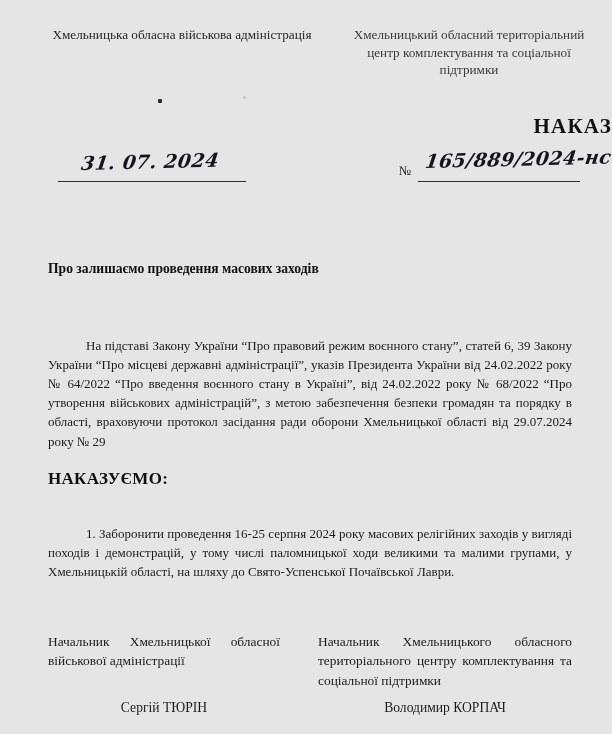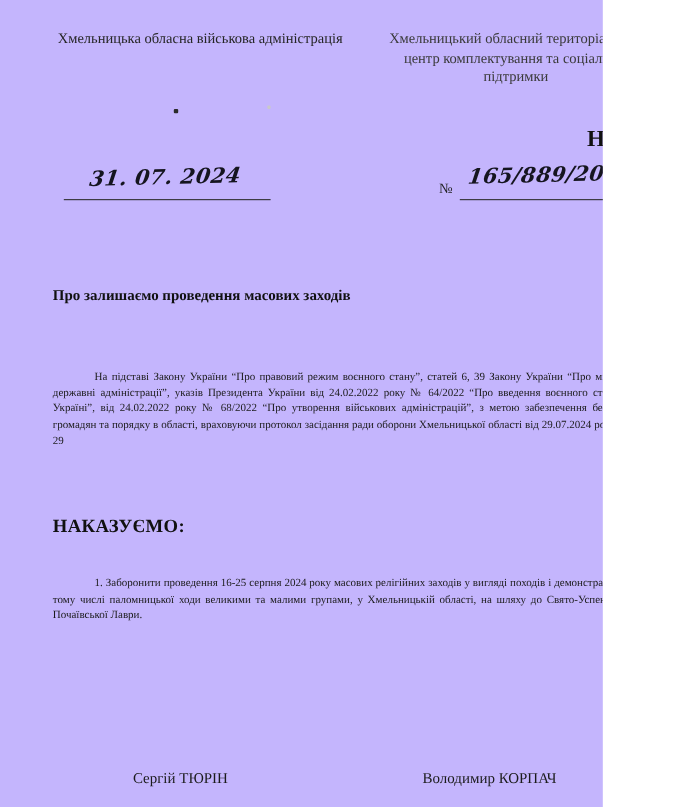--- a/index.html
+++ b/index.html
@@ -2,23 +2,23 @@
 <html><head>
 <meta charset="utf-8">
 <style>
   html, body {
     margin: 0;
     padding: 0;
     background: #ffffff;
   }
   .page {
     position: relative;
-    width: 548px;
+    width: 612px;
     height: 734px;
-    background: #c4b5fd;
+    background: #e5e5e5;
     overflow: hidden;
     font-family: "Liberation Serif", "DejaVu Serif", serif;
     color: #1a1a1a;
   }
 
   
   .header {
     position: absolute;
     top: 26px;
     left: 0;
@@ -146,21 +146,21 @@
     line-height: 1.55;
     text-align: justify;
     color: #111111;
   }
 
   
   .body-block {
     position: absolute;
     left: 48px;
     width: 524px;
-    font-size: 10px;
+    font-size: 13px;
     line-height: 1.47;
     text-align: justify;
     text-justify: inter-word;
     color: #1b1b1b;
   }
   .preamble { top: 336px; text-indent: 38px; }
 
   .order-word {
     position: absolute;
     top: 469px;
@@ -250,19 +250,23 @@
 
   <div class="subject">Про залишаємо проведення масових заходів</div>
 
   <div class="body-block preamble">На підставі Закону України “Про правовий режим воєнного стану”, статей 6, 39 Закону України “Про місцеві державні адміністрації”, указів Президента України від 24.02.2022 року № 64/2022 “Про введення воєнного стану в Україні”, від 24.02.2022 року № 68/2022 “Про утворення військових адміністрацій”, з метою забезпечення безпеки громадян та порядку в області, враховуючи протокол засідання ради оборони Хмельницької області від 29.07.2024 року № 29</div>
 
   <div class="order-word">НАКАЗУЄМО:</div>
 
   <div class="body-block item1">1. Заборонити проведення 16-25 серпня 2024 року масових релігійних заходів у вигляді походів і демонстрацій, у тому числі паломницької ходи великими та малими групами, у Хмельницькій області, на шляху до Свято-Успенської Почаївської Лаври.</div>
 
 
+  <div class="sign-row">
+    <div class="sign-col left">Начальник Хмельницької обласної військової адміністрації</div>
+    <div class="sign-col right">Начальник Хмельницького обласного територіального центру комплектування та соціальної підтримки</div>
+  </div>
 
   <div class="names-row">
     <div class="name-left">Сергій ТЮРІН</div>
     <div class="name-right">Володимир КОРПАЧ</div>
   </div>
 
 </div>
 
 </body></html>

